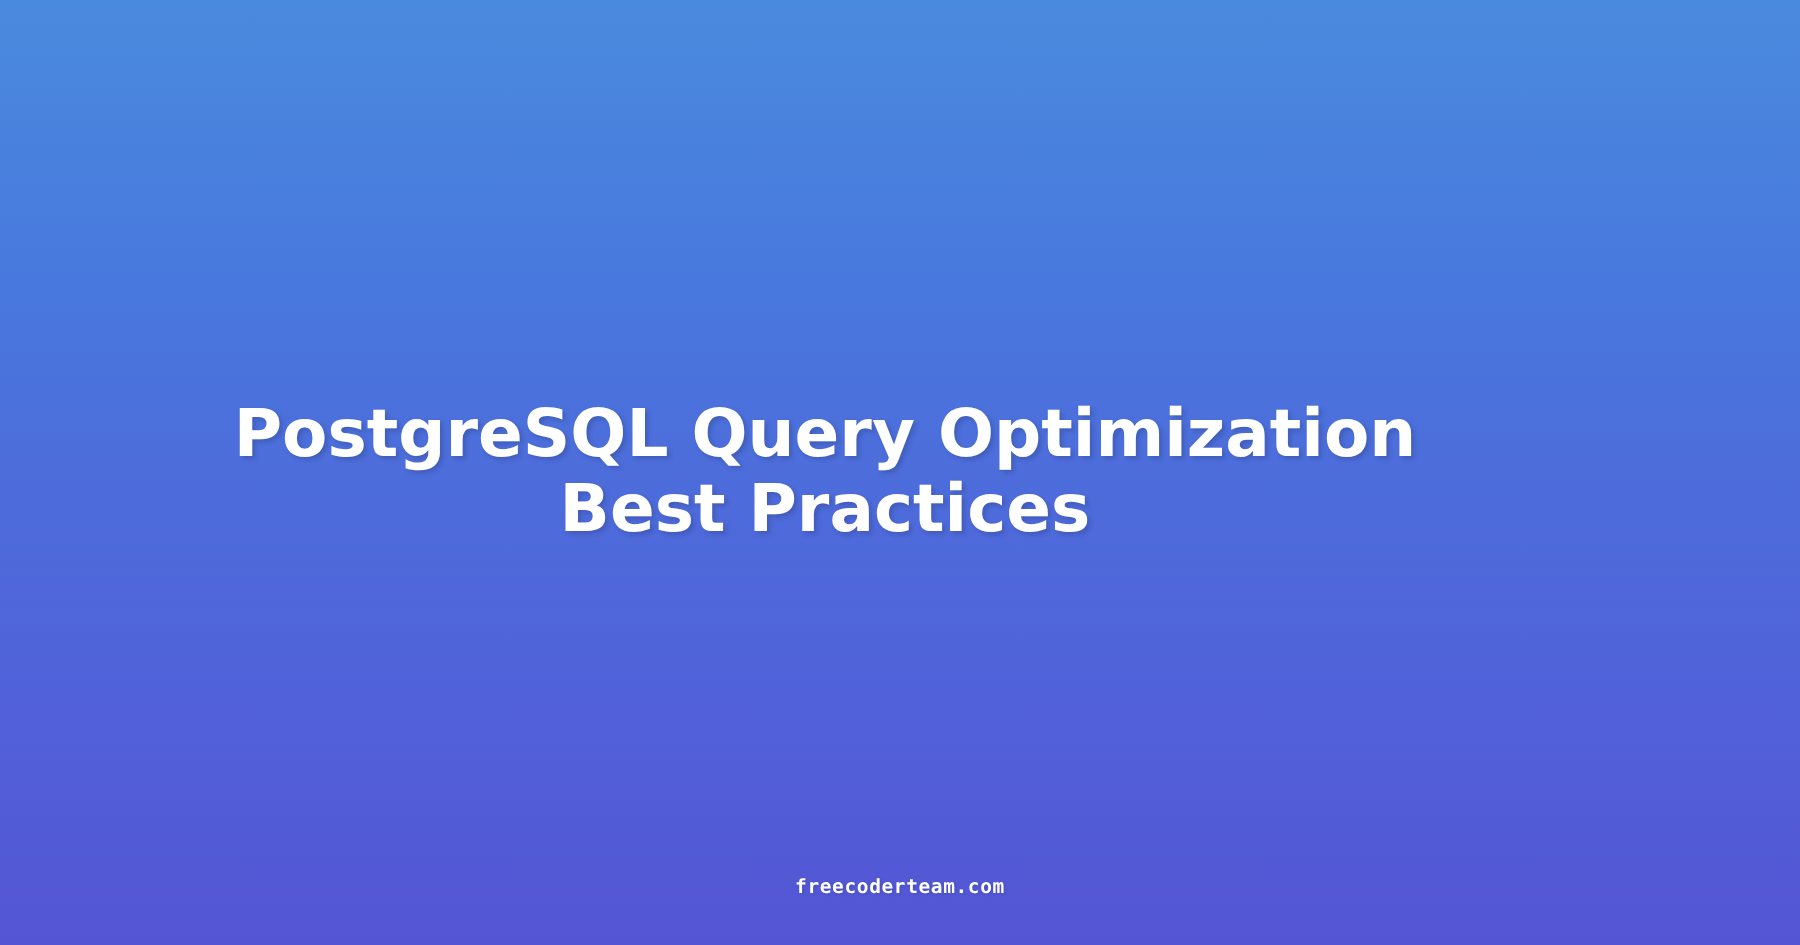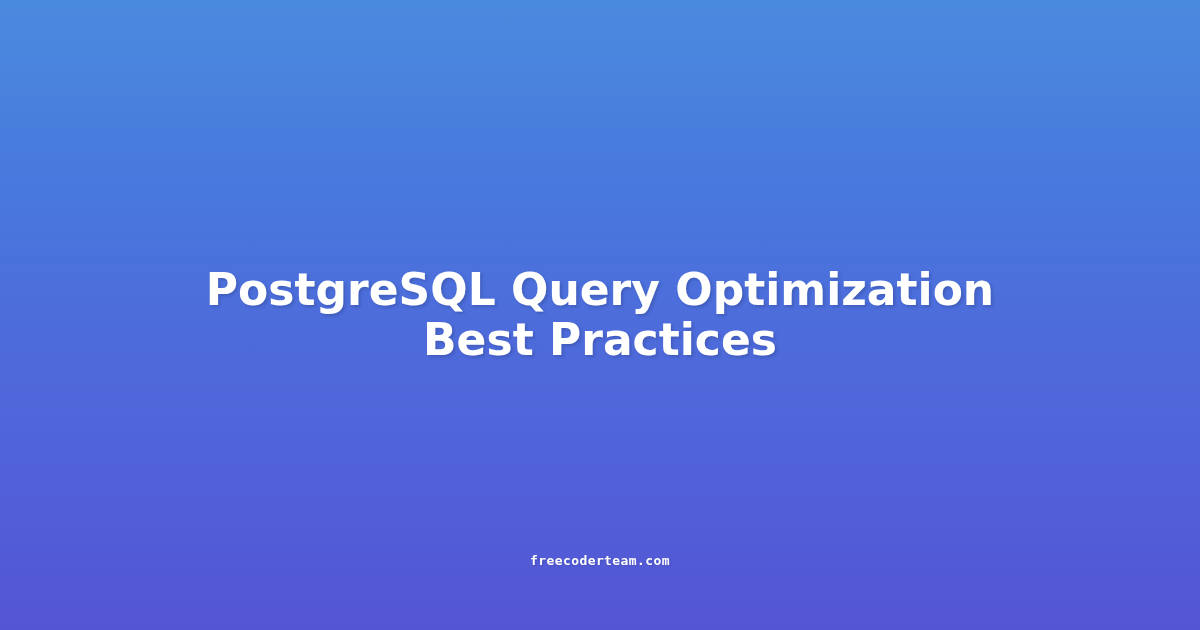--- a/index.html
+++ b/index.html
@@ -29,21 +29,21 @@
   }
 
   .title-wrap {
     position: absolute;
     left: 0;
     right: 0;
     top: 0;
     bottom: 0;
     display: flex;
     align-items: center;
-    justify-content: center;
+    justify-content: flex-start;
     padding: 0 100px;
     box-sizing: border-box;
   }
 
   #card-title {
     margin: 0;
     width: 900px;
     text-align: center;
     color: #ffffff;
     font-family: "DejaVu Sans", sans-serif;
@@ -52,21 +52,21 @@
     line-height: 50px;
     letter-spacing: 0px;
     text-shadow: 2px 2px 3px rgba(40, 55, 120, 0.30);
     word-wrap: break-word;
   }
 
   #card-footer {
     position: absolute;
     left: 0;
     right: 0;
-    top: 553px;
+    top: 584px;
     text-align: center;
     color: #ffffff;
     font-family: "DejaVu Sans Mono", monospace;
     font-weight: bold;
     font-size: 13px;
     line-height: 16px;
     letter-spacing: 0.4px;
     text-shadow: 1px 1px 2px rgba(40, 55, 120, 0.25);
   }
 </style>

